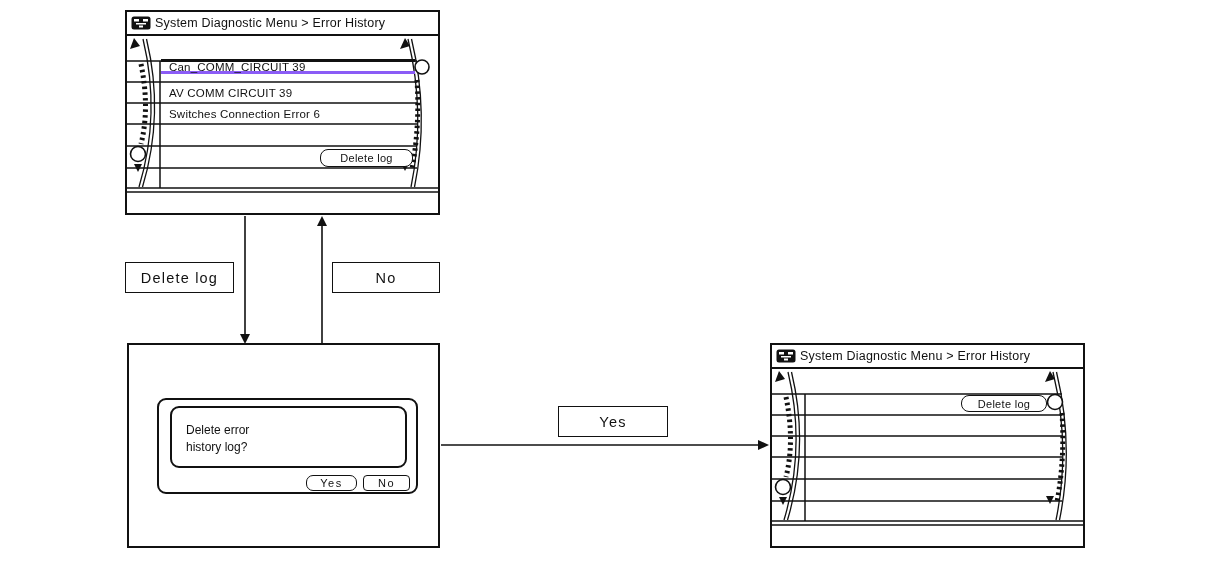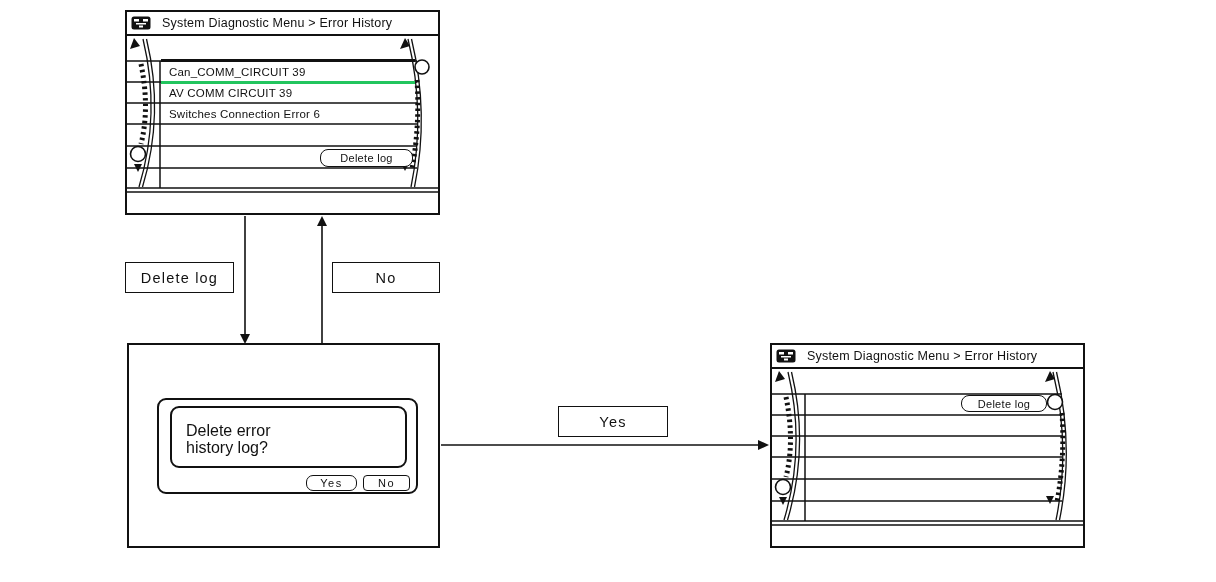--- a/index.html
+++ b/index.html
@@ -22,21 +22,21 @@
     background: #fff;
     border: 2px solid #111;
   }
   .titlebar {
     position: relative;
     height: 24px;
     border-bottom: 2px solid #111;
     display: flex;
     align-items: center;
     padding-left: 4px;
-    gap: 11px;
+    gap: 4px;
   }
   .title-text {
     font-size: 12.5px;
     letter-spacing: 0.2px;
     white-space: nowrap;
   }
   .screen-body {
     position: relative;
     width: 100%;
     height: 177px;
@@ -51,23 +51,23 @@
     align-items: center;
     padding-left: 8px;
     font-size: 11.5px;
     letter-spacing: 0.2px;
     white-space: nowrap;
     z-index: 1;
     background: transparent;
   }
   .list-item.selected {
     top: 23px;
-    height: 25px;
+    height: 15px;
     border-top: 3px solid #111;
-    border-bottom: 3px solid #22c55e;
+    border-bottom: 3px solid #8b5cf6;
   }
   .pill-btn {
     position: absolute;
     border: 1.5px solid #111;
     border-radius: 8px;
     display: flex;
     align-items: center;
     justify-content: center;
     font-size: 11px;
     letter-spacing: 0.3px;
@@ -90,21 +90,21 @@
     position: absolute;
     left: 11px;
     top: 6px;
     width: 237px;
     height: 62px;
     border: 2px solid #111;
     border-radius: 9px;
   }
   .dialog-message {
     padding: 14px 0 0 14px;
-    font-size: 16px;
+    font-size: 12px;
     line-height: 17px;
     white-space: pre-line;
   }
   .dialog-btn {
     position: absolute;
     top: 75px;
     height: 16px;
     border: 1.5px solid #111;
     display: flex;
     align-items: center;

